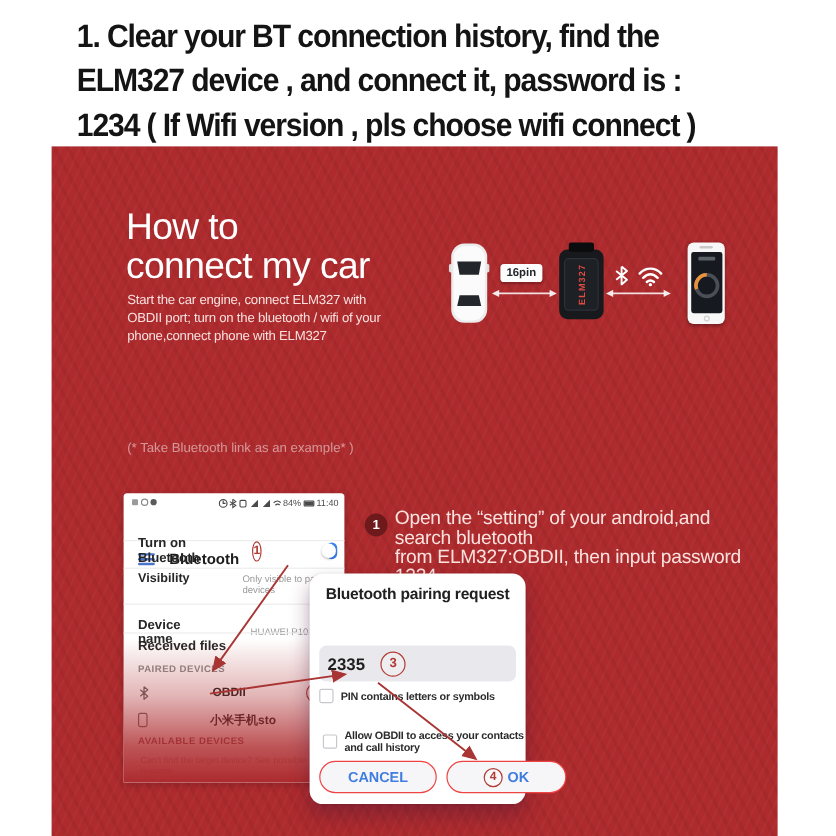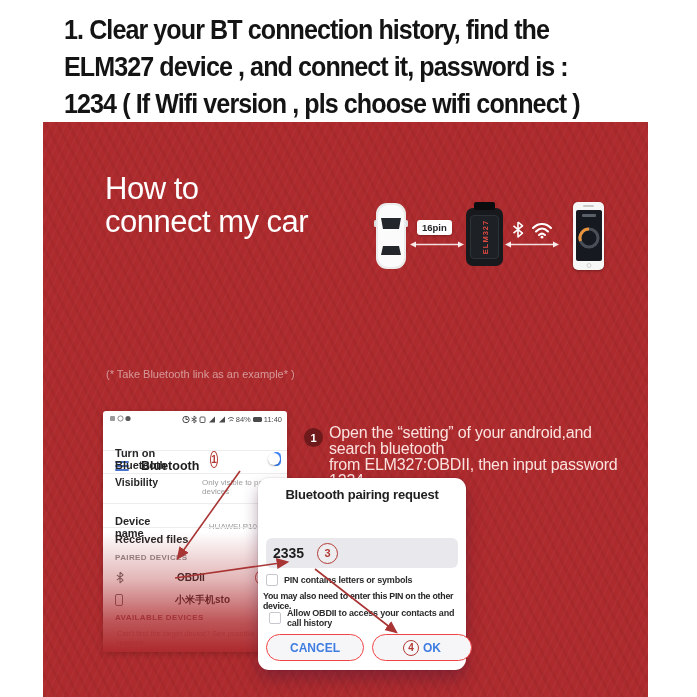--- a/index.html
+++ b/index.html
@@ -88,21 +88,21 @@
     background:linear-gradient(to bottom, rgba(173,42,45,0) 0%, rgba(173,42,45,.35) 40%, rgba(173,42,45,.8) 75%, #ad2a2d 100%); }
 
   
   .mk { display:inline-flex; align-items:center; justify-content:center; border:1.4px solid #b23a34; color:#b23a34; border-radius:50%; font-weight:600; background:rgba(255,255,255,.25); }
   .mk1 { width:17px; height:17px; font-size:10px; margin-right:4px; }
   .mk2 { width:17px; height:17px; font-size:10px; }
   .mk3 { width:21px; height:21px; font-size:11px; margin-left:13px; }
   .mk4 { width:16px; height:16px; font-size:10px; margin-right:4px; }
 
   
-  .dlg { position:absolute; left:215px; top:356px; width:208px; height:192px; background:#fff; border-radius:11px; z-index:20;
+  .dlg { position:absolute; left:215px; top:356px; width:180px; height:192px; background:#fff; border-radius:11px; z-index:20;
     box-shadow:0 9px 16px rgba(70,20,55,.38), 0 0 0 1px rgba(0,0,0,.05); }
   .dlg-title { position:absolute; left:0; right:0; top:9px; text-align:center; font-size:13px; font-weight:700; color:#202020; letter-spacing:-.2px; }
   .pin-input { position:absolute; left:8px; right:8px; top:60px; height:30px; background:#e9e9ed; border-radius:6px; display:flex; align-items:center; padding-left:7px; font-size:14px; font-weight:600; color:#1e1e1e; }
   .cbrow { position:absolute; display:flex; align-items:center; }
   .cb { width:12px; height:12px; border:1px solid #c7c7cd; border-radius:2px; background:#fff; margin-right:6px; flex:none; }
   .cb1 { left:8px; top:96px; }
   .cb2 { left:11px; top:130px; }
   .cbl { font-size:9px; font-weight:600; color:#2c2c2c; letter-spacing:-.2px; }
   .dlg-note { position:absolute; left:5px; right:2px; top:113px; font-size:8.8px; font-weight:600; color:#252525; letter-spacing:-.25px; }
   .btn { position:absolute; top:156px; height:27px; border-radius:14px; background:#f6f6f9; border:1px solid #ef4444; display:flex; align-items:center; justify-content:center; font-size:12px; font-weight:700; color:#3f7de0; cursor:pointer; }
@@ -117,20 +117,23 @@
 <div class="page">
 
   <div class="top-note">1. Clear your BT connection history, find the
 ELM327 device , and connect it, password is :
 1234 ( If Wifi version , pls choose wifi connect )</div>
 
   <div class="poster">
 
     <div class="howto-title">How to
 connect my car</div>
+    <div class="howto-desc">Start the car engine, connect ELM327 with
+OBDII port; turn on the bluetooth / wifi of your
+phone,connect phone with ELM327</div>
 
     <svg class="car" width="34" height="68" viewBox="0 0 34 68">
       <rect x="0" y="18" width="4" height="7" rx="1.5" fill="#dedede"></rect>
       <rect x="30" y="18" width="4" height="7" rx="1.5" fill="#dedede"></rect>
       <rect x="2" y="1" width="30" height="66" rx="11" fill="#ececec"></rect>
       <rect x="4" y="3" width="26" height="62" rx="10" fill="#fbfbfb"></rect>
       <path d="M7 16 H27 L25 27 H9 Z" fill="#23262b"></path>
       <path d="M9 44 H25 L27 53 H7 Z" fill="#23262b"></path>
     </svg>
     <div class="pin-tag">16pin</div>
@@ -255,21 +258,20 @@
     <div class="dlg">
       <div class="dlg-title">Bluetooth pairing request</div>
       <div class="pin-input">
         <span>2335</span>
         <span class="mk mk3">3</span>
       </div>
       <div class="cbrow cb1">
         <span class="cb"></span>
         <span class="cbl">PIN contains letters or symbols</span>
       </div>
-      <div class="dlg-note">You may also need to enter this PIN on the other device.</div>
       <div class="cbrow cb2">
         <span class="cb"></span>
         <span class="cbl">Allow OBDII to access your contacts and call history</span>
       </div>
       <div class="btn btn-cancel">
         <span>CANCEL</span>
       </div>
       <div class="btn btn-ok">
         <span class="mk mk4">4</span>
         <span>OK</span>

